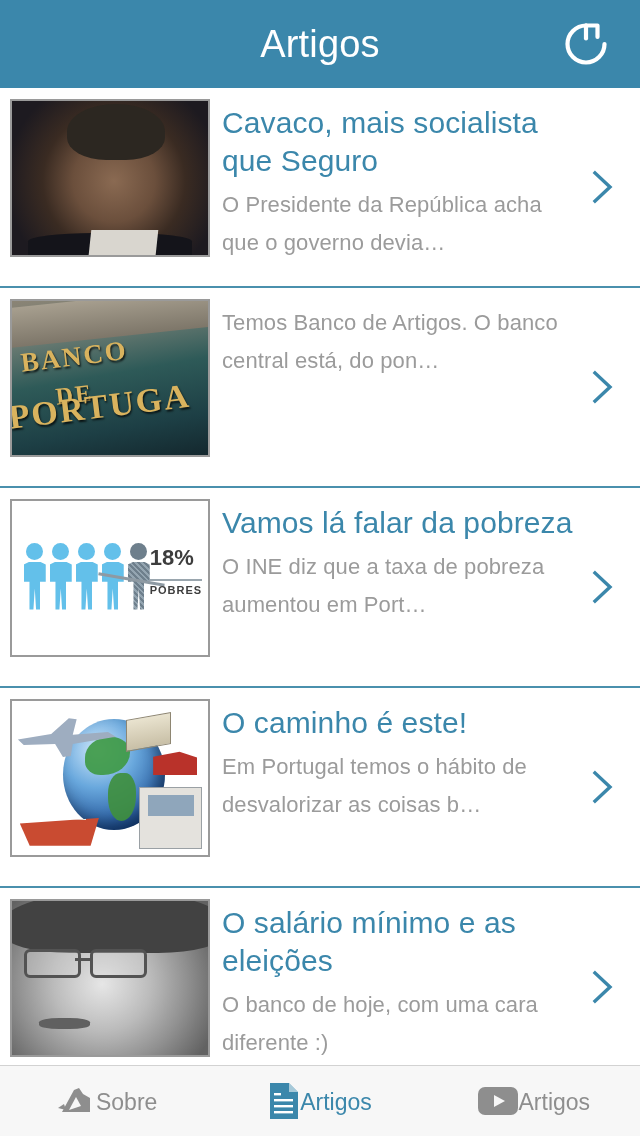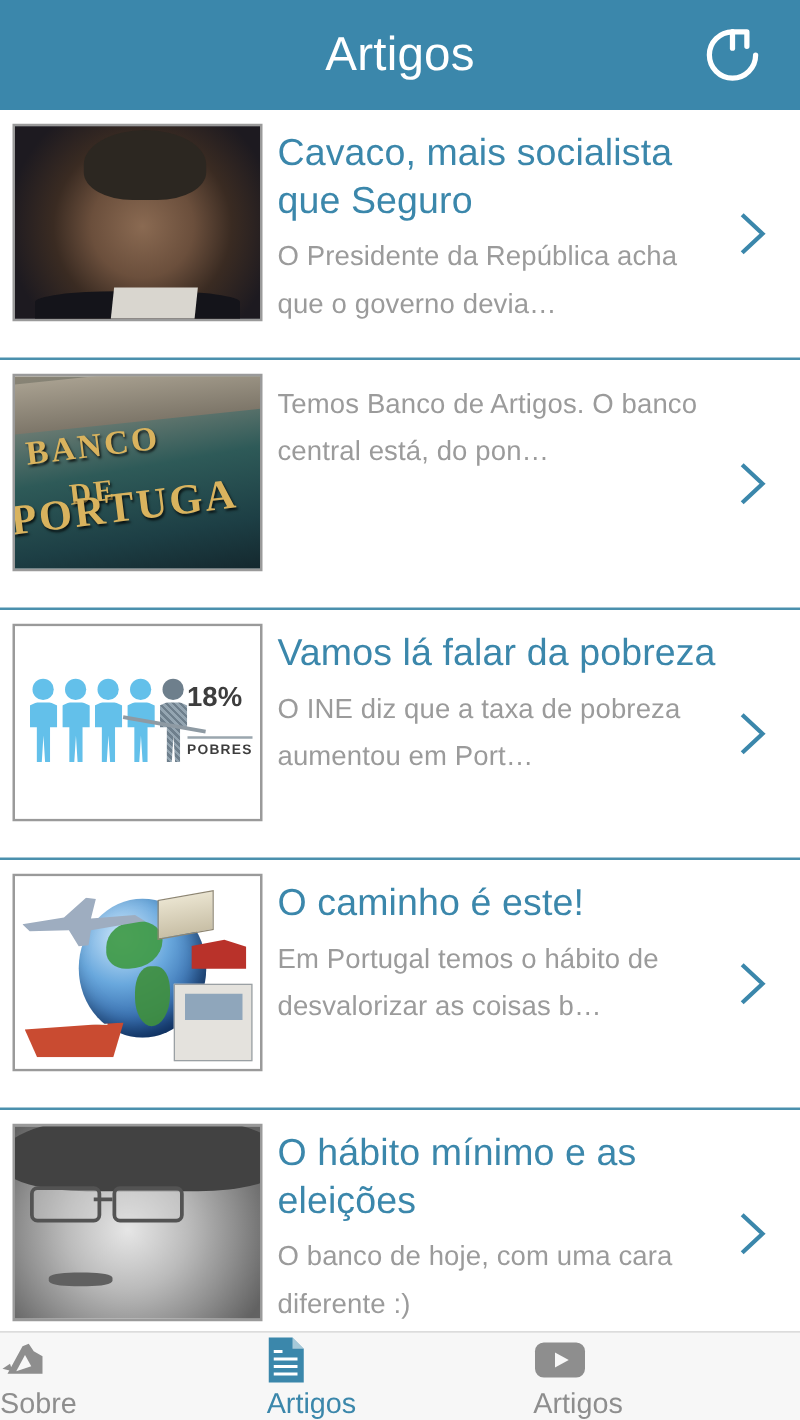--- a/index.html
+++ b/index.html
@@ -128,22 +128,22 @@
     width: 640px;
     height: 70px;
     background: #f7f7f7;
     border-top: 1px solid #d2d2d2;
     display: flex;
     align-items: stretch;
   }
   .tab {
     flex: 1 1 25%;
     display: flex;
-    flex-direction: column;
-    align-items: flex-start;
+    flex-direction: row;
+    align-items: center;
     justify-content: center;
     cursor: pointer;
     padding-top: 2px;
     box-sizing: border-box;
   }
   .tab-icon {
     height: 38px;
     display: flex;
     align-items: center;
     justify-content: center;
@@ -229,21 +229,21 @@
   .person.dark .body {
     background: repeating-linear-gradient(45deg, #6e7f8c 0 2px, #94a5b1 2px 4px);
   }
   .info-label {
     position: absolute; right: 3%; top: 30%;
     text-align: left;
     font-family: "Liberation Sans", sans-serif;
   }
   .info-pct {
     color: #3d3d3d; font-weight: bold; font-size: 22px; line-height: 22px;
-    border-bottom: 2px solid #9aa6ae; padding-bottom: 20px;
+    border-bottom: 2px solid #9aa6ae; padding-bottom: 10px;
   }
   .info-cap {
     color: #3d3d3d; font-weight: bold; font-size: 11px; letter-spacing: 1px;
     margin-top: 3px;
   }
   .info-pointer {
     position: absolute; left: 44%; top: 50%;
     width: 34%; height: 3px; background: #8e9aa3;
     transform: rotate(10deg);
   }
@@ -488,21 +488,21 @@
           <div class="art art-bw">
             <div class="hair2"></div>
             <div class="glass l"></div>
             <div class="glass r"></div>
             <div class="bridge"></div>
             <div class="mouth"></div>
           </div>
         </div>
       </div>
       <div class="row-text">
-        <div class="row-title">O hábito mínimo e as eleições</div>
+        <div class="row-title">O salário mínimo e as eleições</div>
         <div class="row-sub">O banco de hoje, com uma cara diferente :)</div>
       </div>
       <svg class="chevron" viewBox="0 0 30 40">
         <path d="M7 6 L22 20 L7 34" fill="none" stroke="#3b87ab" stroke-width="3.4" stroke-linecap="square"></path>
       </svg>
     </div>
 
   </div>
 
   <div class="tabbar">

